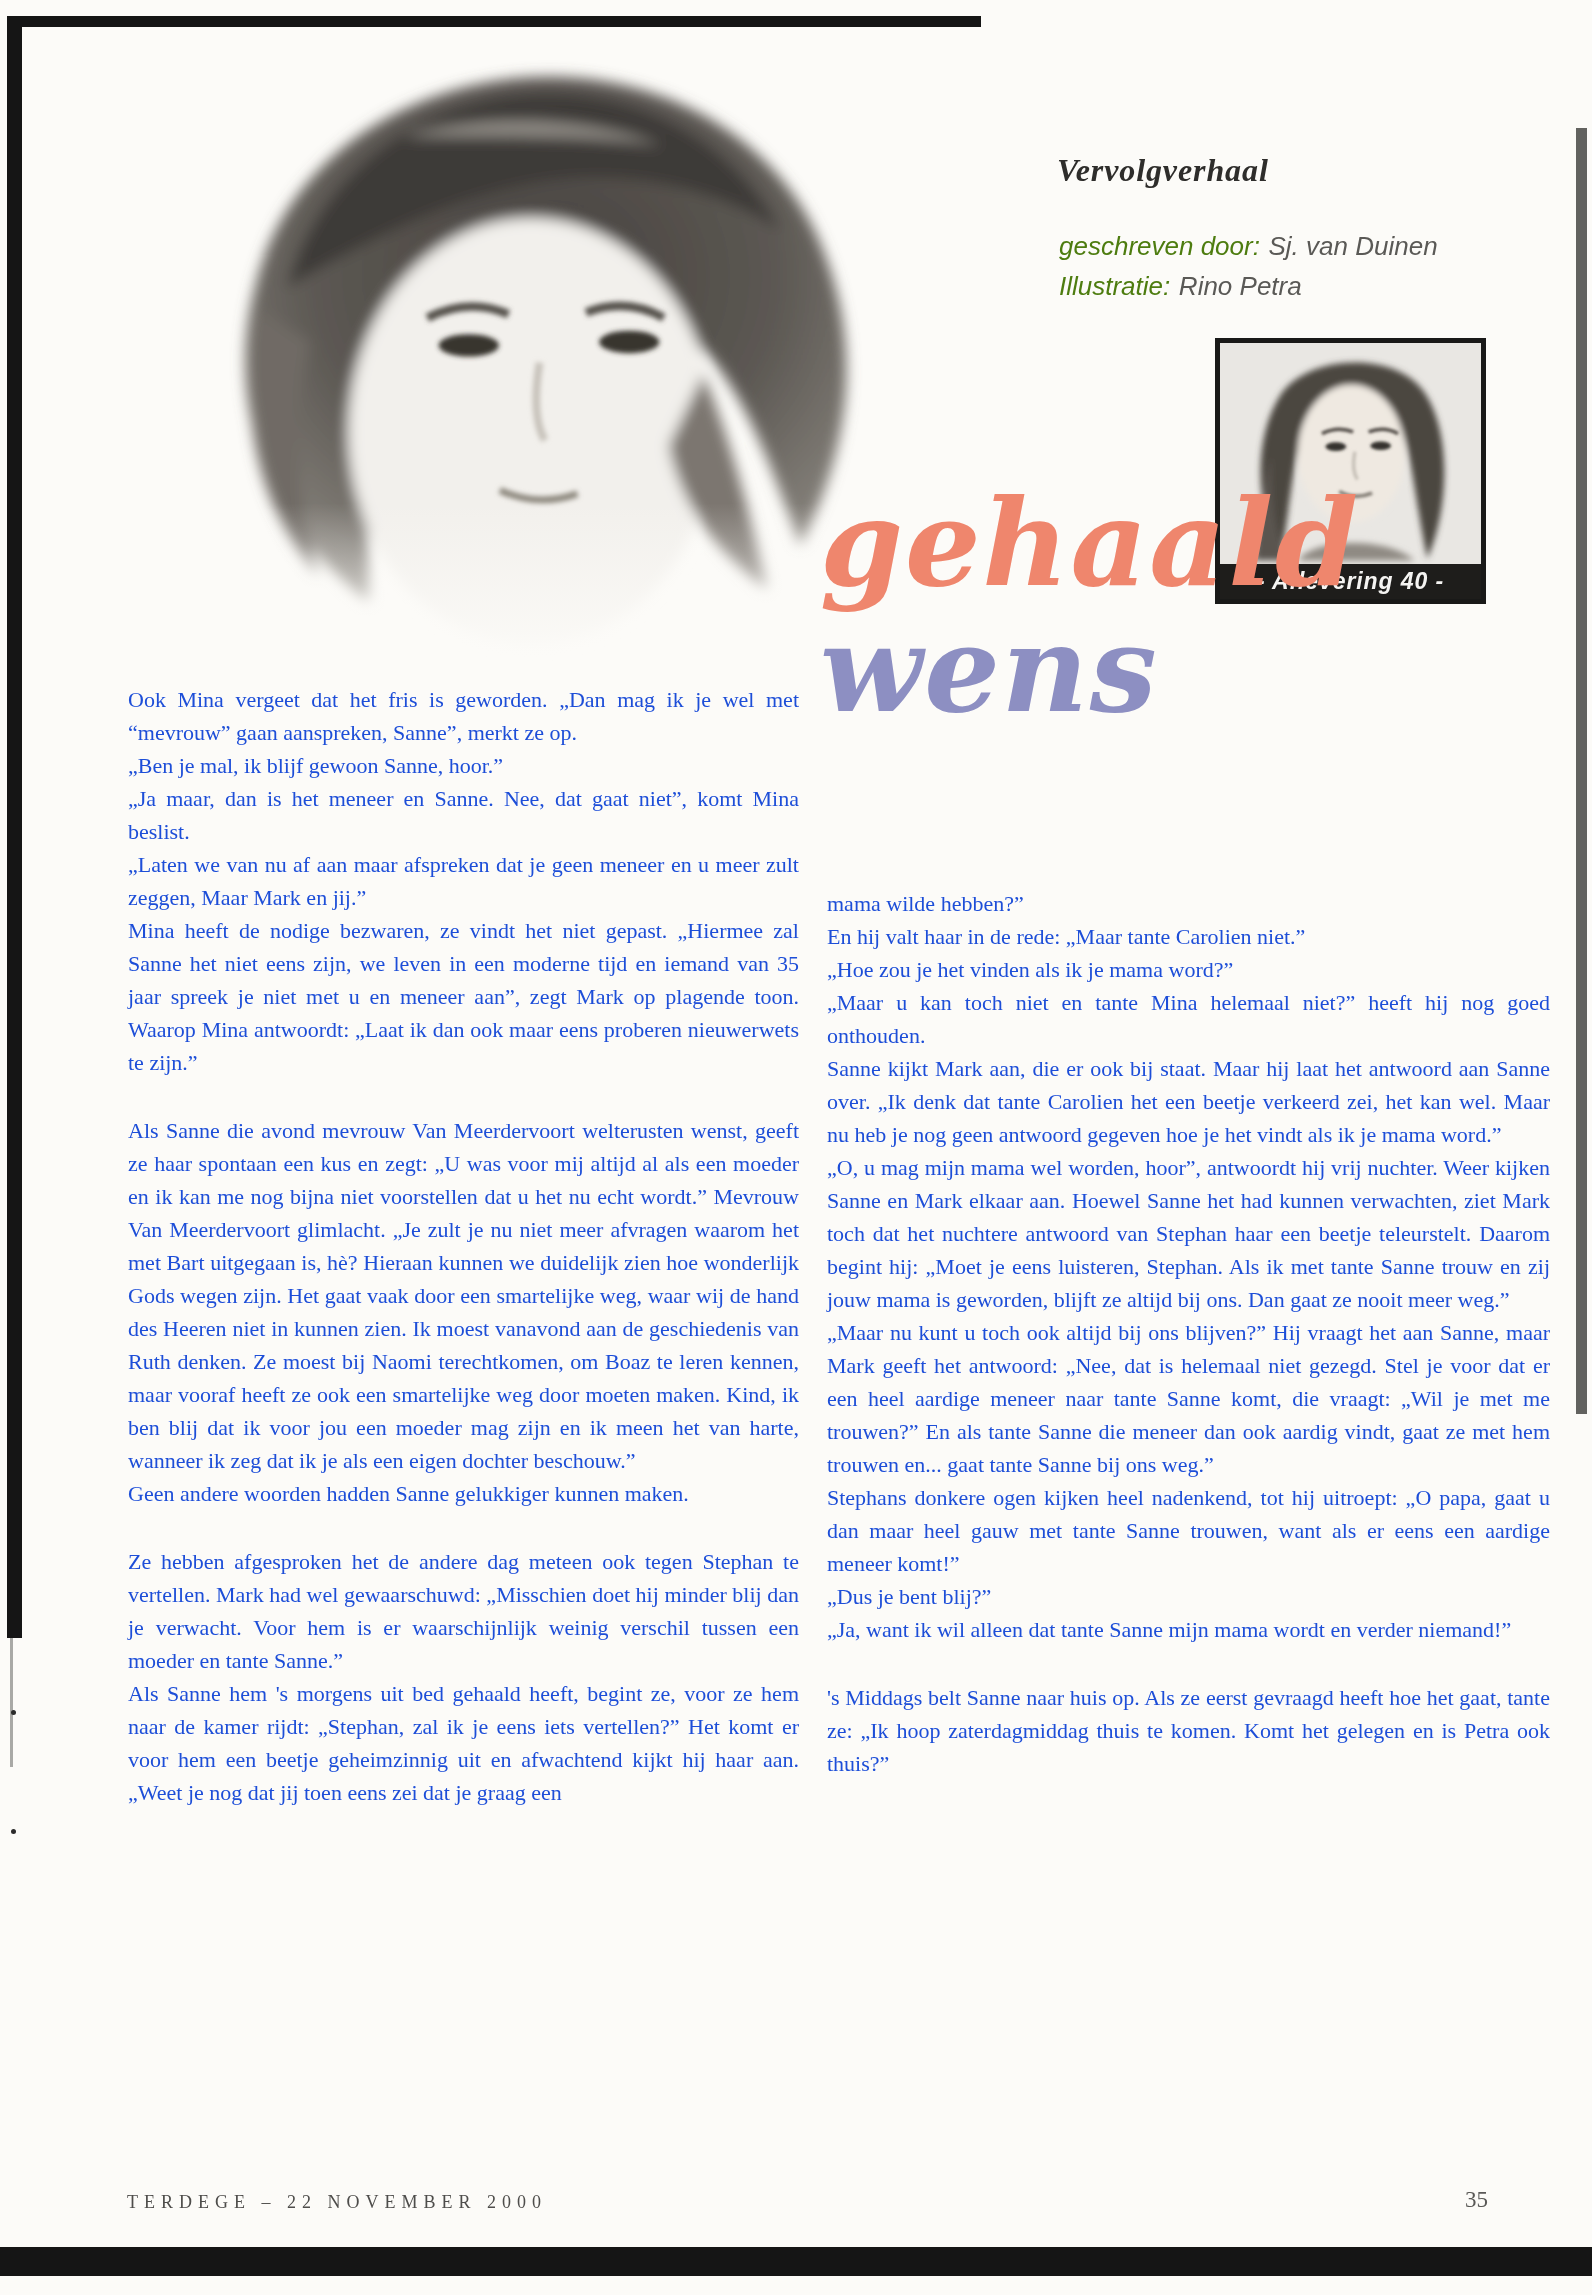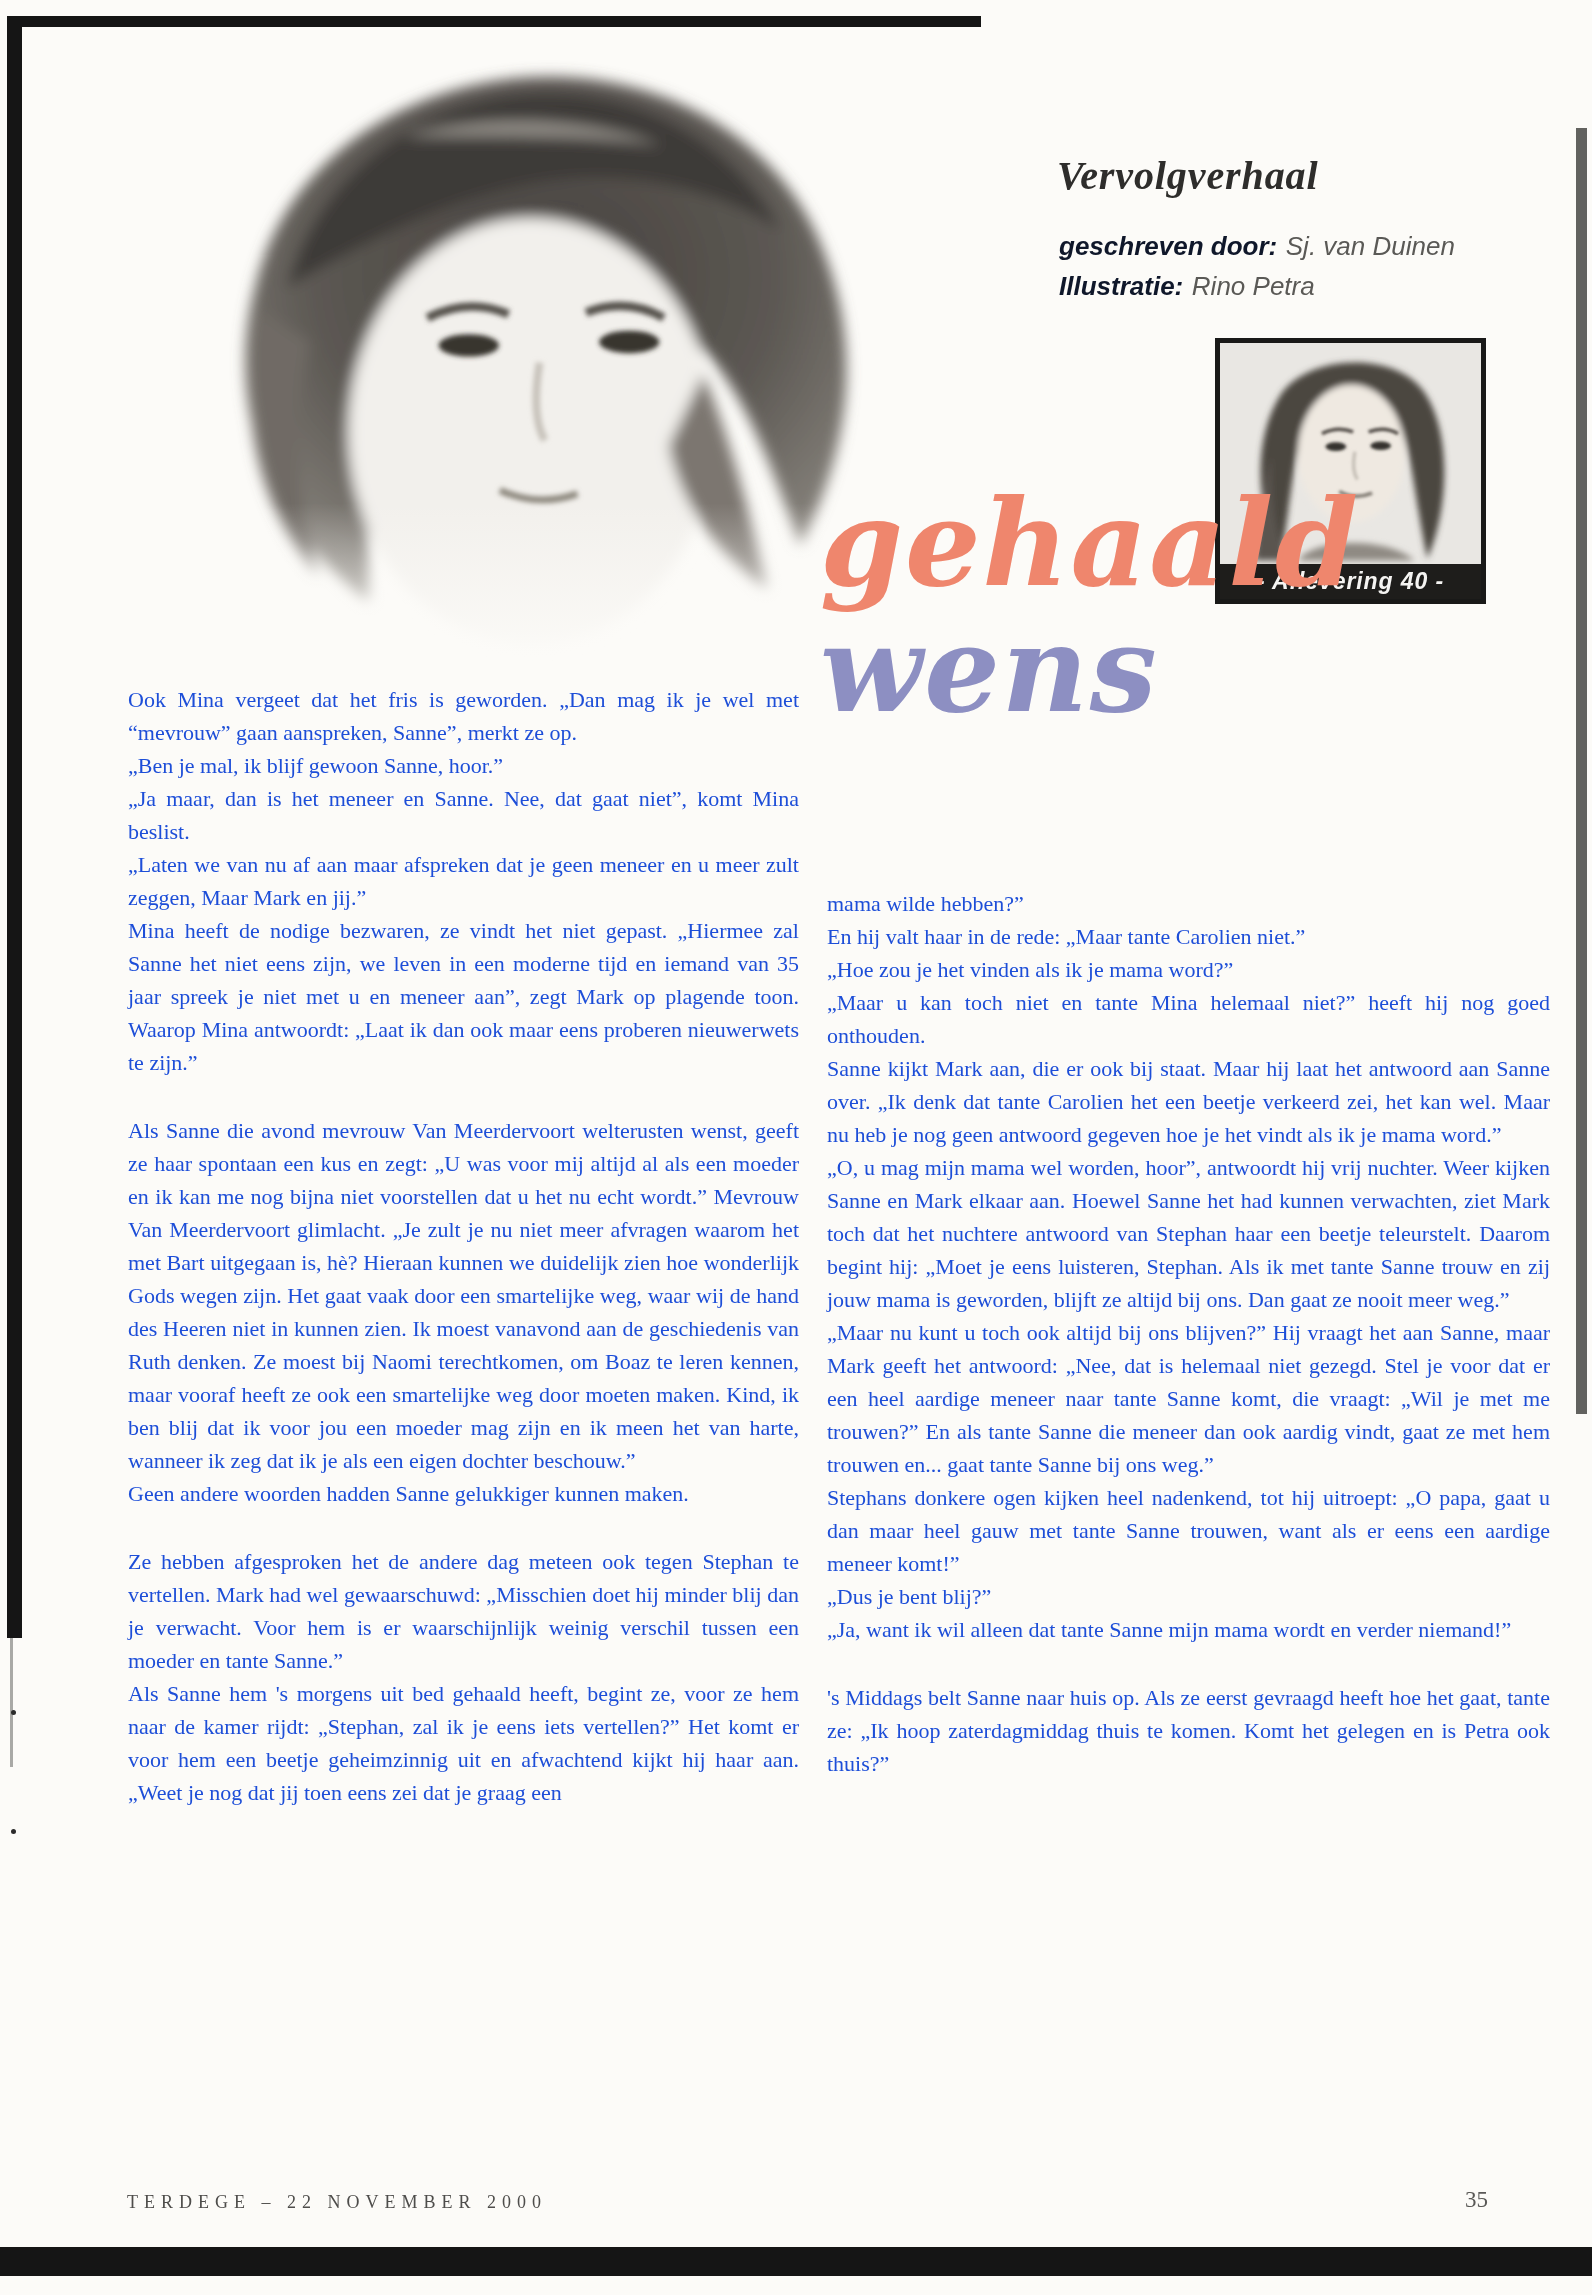--- a/index.html
+++ b/index.html
@@ -19,26 +19,26 @@
   .margin-dot{position:absolute;width:5.2px;height:5.2px;border-radius:50%;background:#2b2b2b;}
   .dot1{left:11.2px;top:1710px;}
   .dot2{left:11.2px;top:1829px;}
 
   .main-illustration{position:absolute;left:110px;top:33px;width:778px;height:642px;}
 
   .section-label{
     position:absolute;left:1057px;top:152px;
     font-family:"Liberation Serif", serif;
     font-style:italic;font-weight:bold;
-    font-size:40px;color:#2e2d2b;letter-spacing:0.9px;
+    font-size:32px;color:#2e2d2b;letter-spacing:0.9px;
   }
   .byline{position:absolute;left:1059px;font-family:"Liberation Sans", sans-serif;font-style:italic;font-size:26px;color:#4a4947;}
   .byline-1{top:231px;}
   .byline-2{top:271px;}
-  .byline b{font-weight:bold;color:#0f172a;margin-right:8.6px;}
+  .byline b{font-weight:normal;color:#4d7c0f;margin-right:8.6px;}
   .byline span.val{color:#5a5956;}
 
   .episode-frame{
     position:absolute;left:1215px;top:338px;width:271px;height:266px;
     border:5.2px solid #191918;box-sizing:border-box;background:#e9e7e3;
   }
   .episode-photo{position:absolute;left:0;top:0;width:261px;height:221px;}
   .episode-caption{
     position:absolute;left:0;bottom:0;width:261px;height:35px;
     background:#1e1d1b;color:#f5f4f2;

